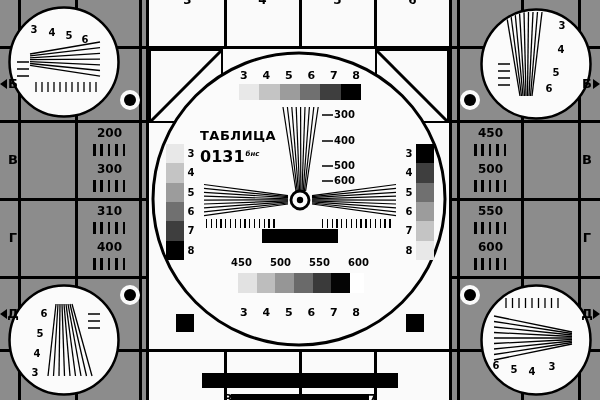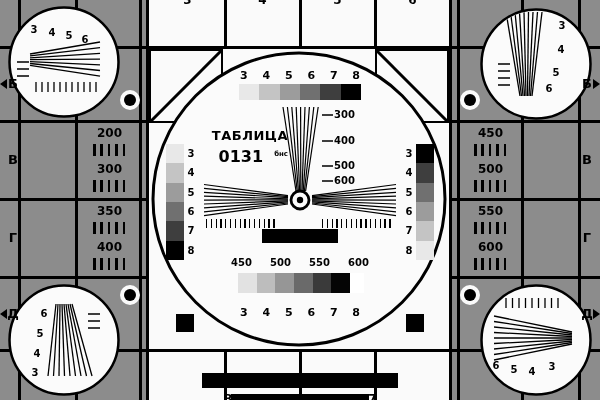--- a/index.html
+++ b/index.html
@@ -18,21 +18,21 @@
   .row{display:flex;justify-content:space-between;font-size:11px;font-weight:bold;color:#000;}
   .row-sm{display:flex;justify-content:space-between;font-size:10px;font-weight:bold;color:#000;}
   .steps{display:flex;}
   .steps > div{flex:1;}
   .steps > div.cap{flex:0 0 14px;}
   .stepsv{display:flex;flex-direction:column;}
   .stepsv > div{flex:1;}
   .colscale{display:flex;flex-direction:column;justify-content:space-around;font-size:10px;font-weight:bold;width:10px;text-align:center;color:#000;}
   .tword{font-size:13px;font-weight:bold;letter-spacing:.5px;color:#000;}
   .tnum{font-size:16px;font-weight:bold;margin-top:4px;color:#000;}
-  .sup{font-size:7px;vertical-align:super;margin-left:11px;}
+  .sup{font-size:7px;vertical-align:super;margin-left:1px;font-style:italic;}
   .flabel{font-size:10px;font-weight:bold;color:#000;}
   .comb{height:9px;background:repeating-linear-gradient(90deg,#000 0 1.3px,transparent 1.3px 4.8px);}
   .letter{width:14px;text-align:center;font-size:13px;font-weight:bold;color:#000;}
   .tri-l{width:0;height:0;border-top:5px solid transparent;border-bottom:5px solid transparent;border-right:7px solid #000;}
   .tri-r{width:0;height:0;border-top:5px solid transparent;border-bottom:5px solid transparent;border-left:7px solid #000;}
   .pnum{width:55px;text-align:center;font-size:12px;font-weight:bold;color:#000;}
   .bars{width:33px;height:12px;background:repeating-linear-gradient(90deg,#000 0 2.6px,transparent 2.6px 7.4px);}
   .cutd{width:15px;height:8px;overflow:hidden;text-align:center;font-size:12px;font-weight:bold;color:#000;}
   .cutd span{display:block;margin-top:-7px;}
   .cutdb{width:15px;height:8px;overflow:hidden;text-align:center;font-size:12px;font-weight:bold;color:#000;}
@@ -90,21 +90,21 @@
   </div>
   <div class="abs steps" style="left:239px;top:84px;width:122px;height:16px">
     <div style="background: rgb(232, 232, 232);"></div>
     <div style="background: rgb(196, 196, 196);"></div>
     <div style="background: rgb(156, 156, 156);"></div>
     <div style="background: rgb(112, 112, 112);"></div>
     <div style="background: rgb(62, 62, 62);"></div>
     <div style="background: rgb(0, 0, 0);"></div>
   </div>
 
-  <div class="abs" style="left:200px;top:128px;width:88px;text-align:right">
+  <div class="abs" style="left:200px;top:128px;width:88px;text-align:left">
     <div class="tword">ТАБЛИЦА</div>
     <div class="tnum"><span>0131</span><span class="sup">бнс</span></div>
   </div>
 
   <svg class="abs" style="left:275px;top:103px" width="62" height="92">
     <g stroke-width="1.2">
       <line x1="8" y1="4" x2="21" y2="88"></line>
         <line x1="12.4" y1="4" x2="22.2" y2="88"></line>
       <line x1="16.8" y1="4" x2="23.4" y2="88"></line>
         <line x1="21.2" y1="4" x2="24.6" y2="88"></line>
@@ -347,21 +347,21 @@
   <div class="abs letter" style="left:580px;top:306px">Д</div>
   <div class="abs tri-l" style="left:0;top:79px"></div>
   <div class="abs tri-l" style="left:0;top:309px"></div>
   <div class="abs tri-r" style="left:593px;top:79px"></div>
   <div class="abs tri-r" style="left:593px;top:309px"></div>
 
   <div class="abs pnum" style="left:82px;top:126px">200</div>
   <div class="abs bars" style="left:93px;top:144px"></div>
   <div class="abs pnum" style="left:82px;top:162px">300</div>
   <div class="abs bars" style="left:93px;top:180px"></div>
-  <div class="abs pnum" style="left:82px;top:204px">350</div>
+  <div class="abs pnum" style="left:82px;top:204px">310</div>
   <div class="abs bars" style="left:93px;top:222px"></div>
   <div class="abs pnum" style="left:82px;top:240px">400</div>
   <div class="abs bars" style="left:93px;top:258px"></div>
 
   <div class="abs pnum" style="left:463px;top:126px">450</div>
   <div class="abs bars" style="left:474px;top:144px"></div>
   <div class="abs pnum" style="left:463px;top:162px">500</div>
   <div class="abs bars" style="left:474px;top:180px"></div>
   <div class="abs pnum" style="left:463px;top:204px">550</div>
   <div class="abs bars" style="left:474px;top:222px"></div>

